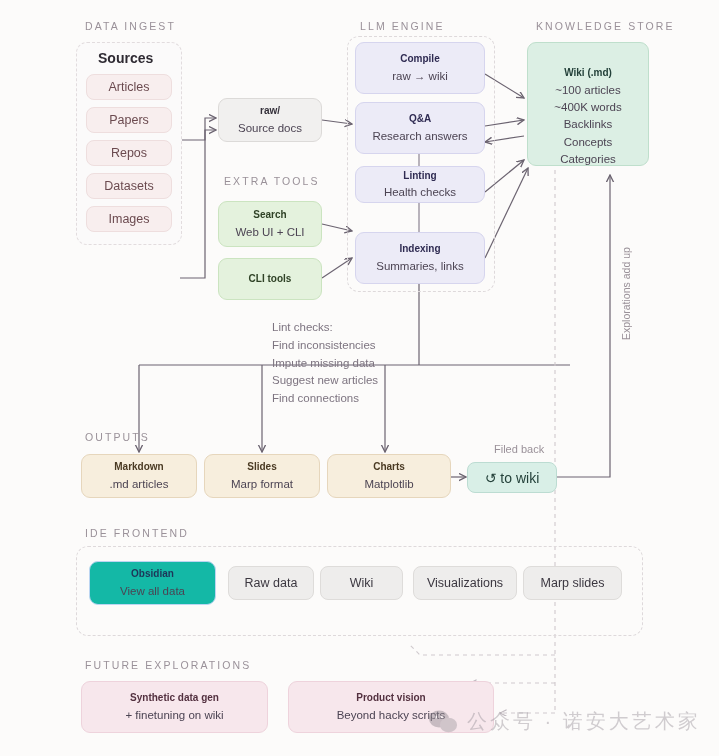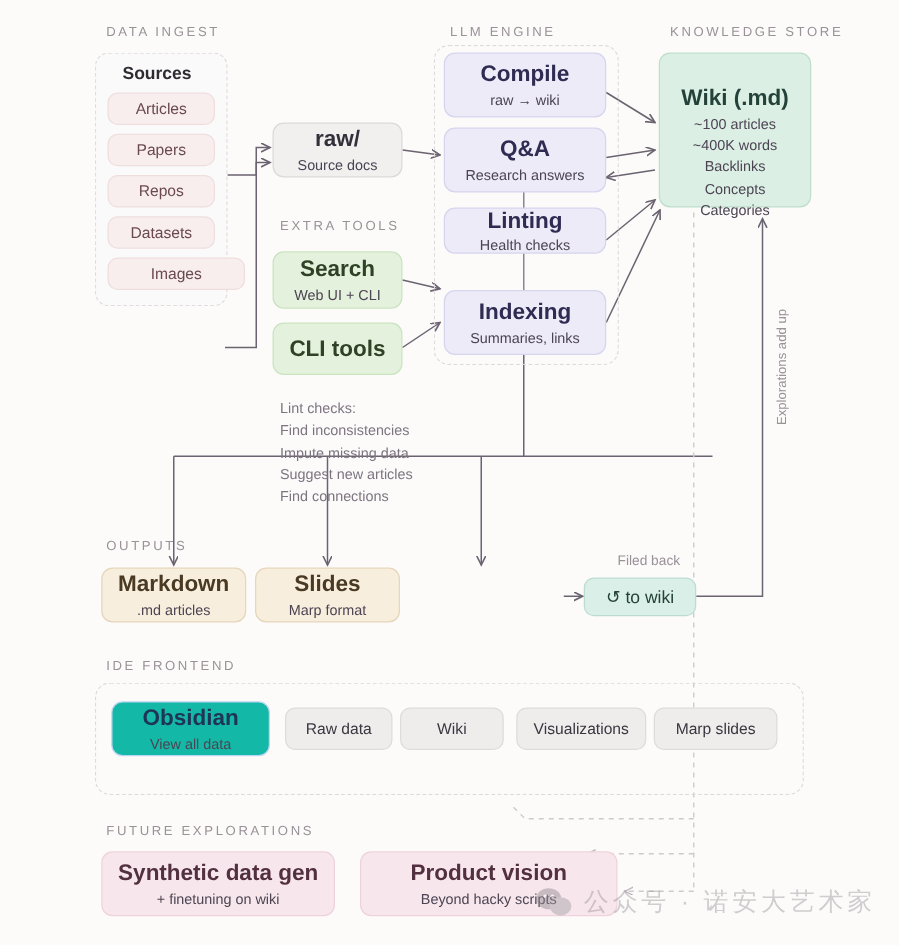--- a/index.html
+++ b/index.html
@@ -10,21 +10,21 @@
   svg.wires{position:absolute;left:0;top:0;width:719px;height:756px;pointer-events:none;}
 
   .sec-label{position:absolute;font-size:10.5px;letter-spacing:2.1px;
              color:#9a9199;text-transform:uppercase;white-space:nowrap;}
 
   .dashgroup{position:absolute;border:1px dashed #ded9db;border-radius:12px;}
 
   .box{position:absolute;box-sizing:border-box;border-radius:9px;
        display:flex;flex-direction:column;align-items:center;justify-content:center;
        text-align:center;line-height:1.25;}
-  .box .t{font-weight:bold;font-size:18px;}
+  .box .t{font-weight:bold;font-size:10px;}
   .box .s{font-size:11.5px;margin-top:3px;color:#4c4453;text-align:center;}
 
   .pill{position:absolute;box-sizing:border-box;border-radius:8px;
         display:flex;align-items:center;justify-content:center;
         font-size:12.5px;}
 
   
   .pink{background:#f8eeee;border:1px solid #eedede;color:#6b4a4f;}
   .grey{background:#f1f0ef;border:1px solid #dcdad8;color:#34303a;}
   .lav{background:#ecebf7;border:1px solid #d6d5ee;color:#2f2b52;}
@@ -33,21 +33,21 @@
   .green{background:#e4f2dd;border:1px solid #cbe4c0;color:#2f4226;}
   .cream{background:#f7eedd;border:1px solid #e6d6bc;color:#4a3a23;}
   .blue{background:#14b8a6;border:1px solid #bcd5f2;color:#1e3558;}
   .neutral{background:#eeedec;border:1px solid #dedcda;color:#3b3740;}
   .rose{background:#f7e7ec;border:1px solid #eed3dc;color:#53303f;}
 
   .srcbox{position:absolute;box-sizing:border-box;border:1px dashed #e2dcde;
           border-radius:11px;background:#fbfafa;}
   .srctitle{position:absolute;font-weight:bold;font-size:14px;color:#2f2b33;}
 
-  .notes{position:absolute;font-size:11.5px;color:#7d7480;line-height:1.55;}
+  .notes{position:absolute;font-size:11.5px;color:#7d7480;line-height:1.55;margin-left:48px;}
   .notes .hd{color:#7d7480;}
 
   .vlabel{position:absolute;font-size:10.5px;color:#9a9199;
           transform:rotate(-90deg);transform-origin:left top;white-space:nowrap;}
   .minilabel{position:absolute;font-size:11px;color:#9a9199;white-space:nowrap;}
 
   .wm{position:absolute;display:flex;align-items:center;gap:9px;opacity:.45;}
   .wm .txt{font-size:20px;color:#9b949c;letter-spacing:3px;}
 </style>
 </head>
@@ -115,21 +115,21 @@
     </div>
   <div class="pill pink" style="left:86px;top:107px;width:86px;height:26px;">
       <span>Papers</span>
     </div>
   <div class="pill pink" style="left:86px;top:140px;width:86px;height:26px;">
       <span>Repos</span>
     </div>
   <div class="pill pink" style="left:86px;top:173px;width:86px;height:26px;">
       <span>Datasets</span>
     </div>
-  <div class="pill pink" style="left:86px;top:206px;width:110px;height:26px;">
+  <div class="pill pink" style="left:86px;top:206px;width:86px;height:26px;">
       <span>Images</span>
     </div>
 
 
   <div class="box grey" style="left:218px;top:98px;width:104px;height:44px;">
     <div class="t">raw/</div>
     <div class="s">Source docs</div>
   </div>
 
   <div class="sec-label" style="left:224px;top:175px;">EXTRA TOOLS</div>
@@ -183,20 +183,24 @@
 
   <div class="sec-label" style="left:85px;top:431px;">OUTPUTS</div>
   <div class="box cream" style="left:81px;top:454px;width:116px;height:44px;">
     <div class="t">Markdown</div>
     <div class="s">.md articles</div>
   </div>
   <div class="box cream" style="left:204px;top:454px;width:116px;height:44px;">
     <div class="t">Slides</div>
     <div class="s">Marp format</div>
   </div>
+  <div class="box cream" style="left:327px;top:454px;width:124px;height:44px;">
+    <div class="t">Charts</div>
+    <div class="s">Matplotlib</div>
+  </div>
 
   <div class="minilabel" style="left:494px;top:443px;">Filed back</div>
   <div class="pill mint2" style="left:467px;top:462px;width:90px;height:31px;font-size:14px;">
     <span>↺ to wiki</span>
   </div>
 
   <div class="sec-label" style="left:85px;top:527px;">IDE FRONTEND</div>
   <div class="dashgroup" style="left:76px;top:546px;width:565px;height:88px;"></div>
 
   <div class="box blue" style="left:89px;top:561px;width:127px;height:44px;">

